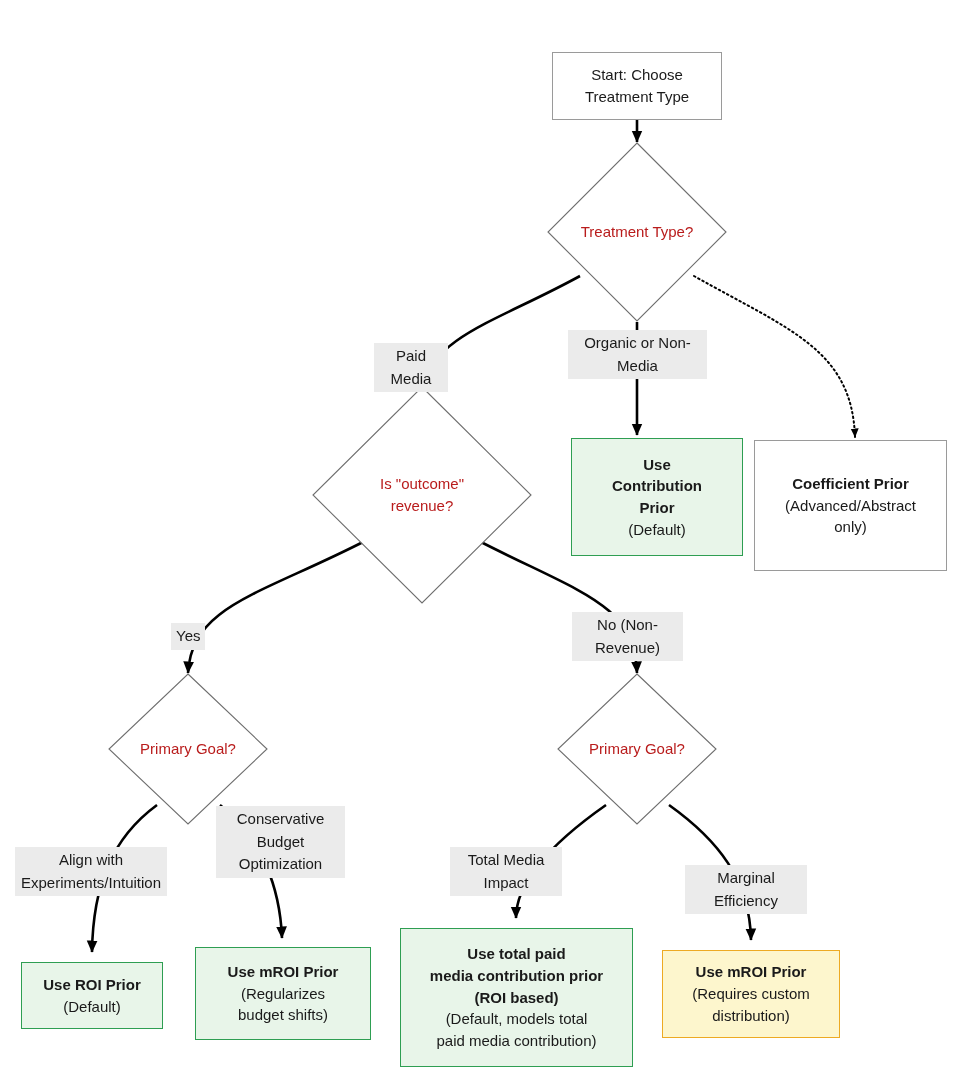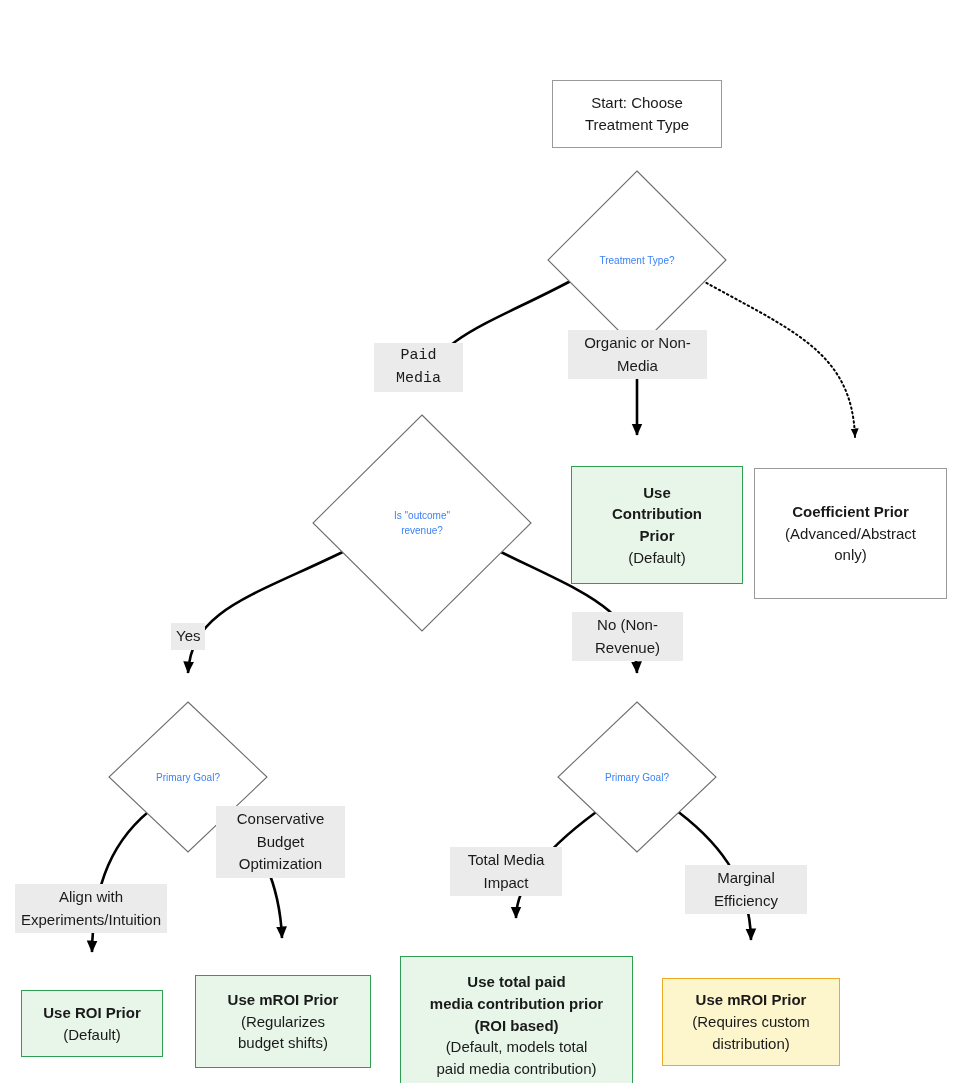--- a/index.html
+++ b/index.html
@@ -28,21 +28,20 @@
     position: absolute;
     box-sizing: border-box;
     display: flex;
     flex-direction: column;
     align-items: center;
     justify-content: center;
     text-align: center;
     line-height: 1.45;
     color: #1a1a1a;
     z-index: 5;
-    margin-top: 28px;
   }
   
   .box {
     border: 1.4px solid #9a9a9a;
     background: #ffffff;
     font-size: 15px;
   }
   .box.green {
     border: 1.6px solid #2e9e52;
     background: #e8f5e9;
@@ -61,22 +60,22 @@
   .diamond .shape {
     position: absolute;
     left: 0; top: 0;
     width: 100%; height: 100%;
     z-index: -1;
   }
   .diamond .dlabel {
     position: relative;
     z-index: 2;
     line-height: 1.5;
-    font-size: 10px;
-    color: #3b82f6;
+    font-size: 15px;
+    color: #b91c1c;
   }
   
   .edge-label {
     position: absolute;
     box-sizing: border-box;
     background: #ebebeb;
     color: #1a1a1a;
     font-size: 15px;
     line-height: 1.5;
     text-align: center;
@@ -186,31 +185,31 @@
     <span class="ln">(Default, models total</span>
     <span class="ln">paid media contribution)</span>
   </div>
 
   <div class="node box yellow" style="left:662px; top:950px; width:178px; height:88px;">
     <span class="ln b">Use mROI Prior</span>
     <span class="ln">(Requires custom</span>
     <span class="ln">distribution)</span>
   </div>
 
-  <div class="edge-label" style="left:374px; top:343px; width:89px;font-family:Liberation Mono, monospace;">Paid Media</div>
+  <div class="edge-label" style="left:374px; top:343px; width:74px;">Paid Media</div>
 
   <div class="edge-label" style="left:568px; top:330px; width:139px;">Organic or Non-
 Media</div>
 
   <div class="edge-label" style="left:171px; top:623px; width:34px;">Yes</div>
 
   <div class="edge-label" style="left:572px; top:612px; width:111px;">No (Non-
 Revenue)</div>
 
-  <div class="edge-label" style="left:15px; top:884px; width:152px;">Align with
+  <div class="edge-label" style="left:15px; top:847px; width:152px;">Align with
 Experiments/Intuition</div>
 
   <div class="edge-label" style="left:216px; top:806px; width:129px;">Conservative
 Budget
 Optimization</div>
 
   <div class="edge-label" style="left:450px; top:847px; width:112px;">Total Media
 Impact</div>
 
   <div class="edge-label" style="left:685px; top:865px; width:122px;">Marginal

